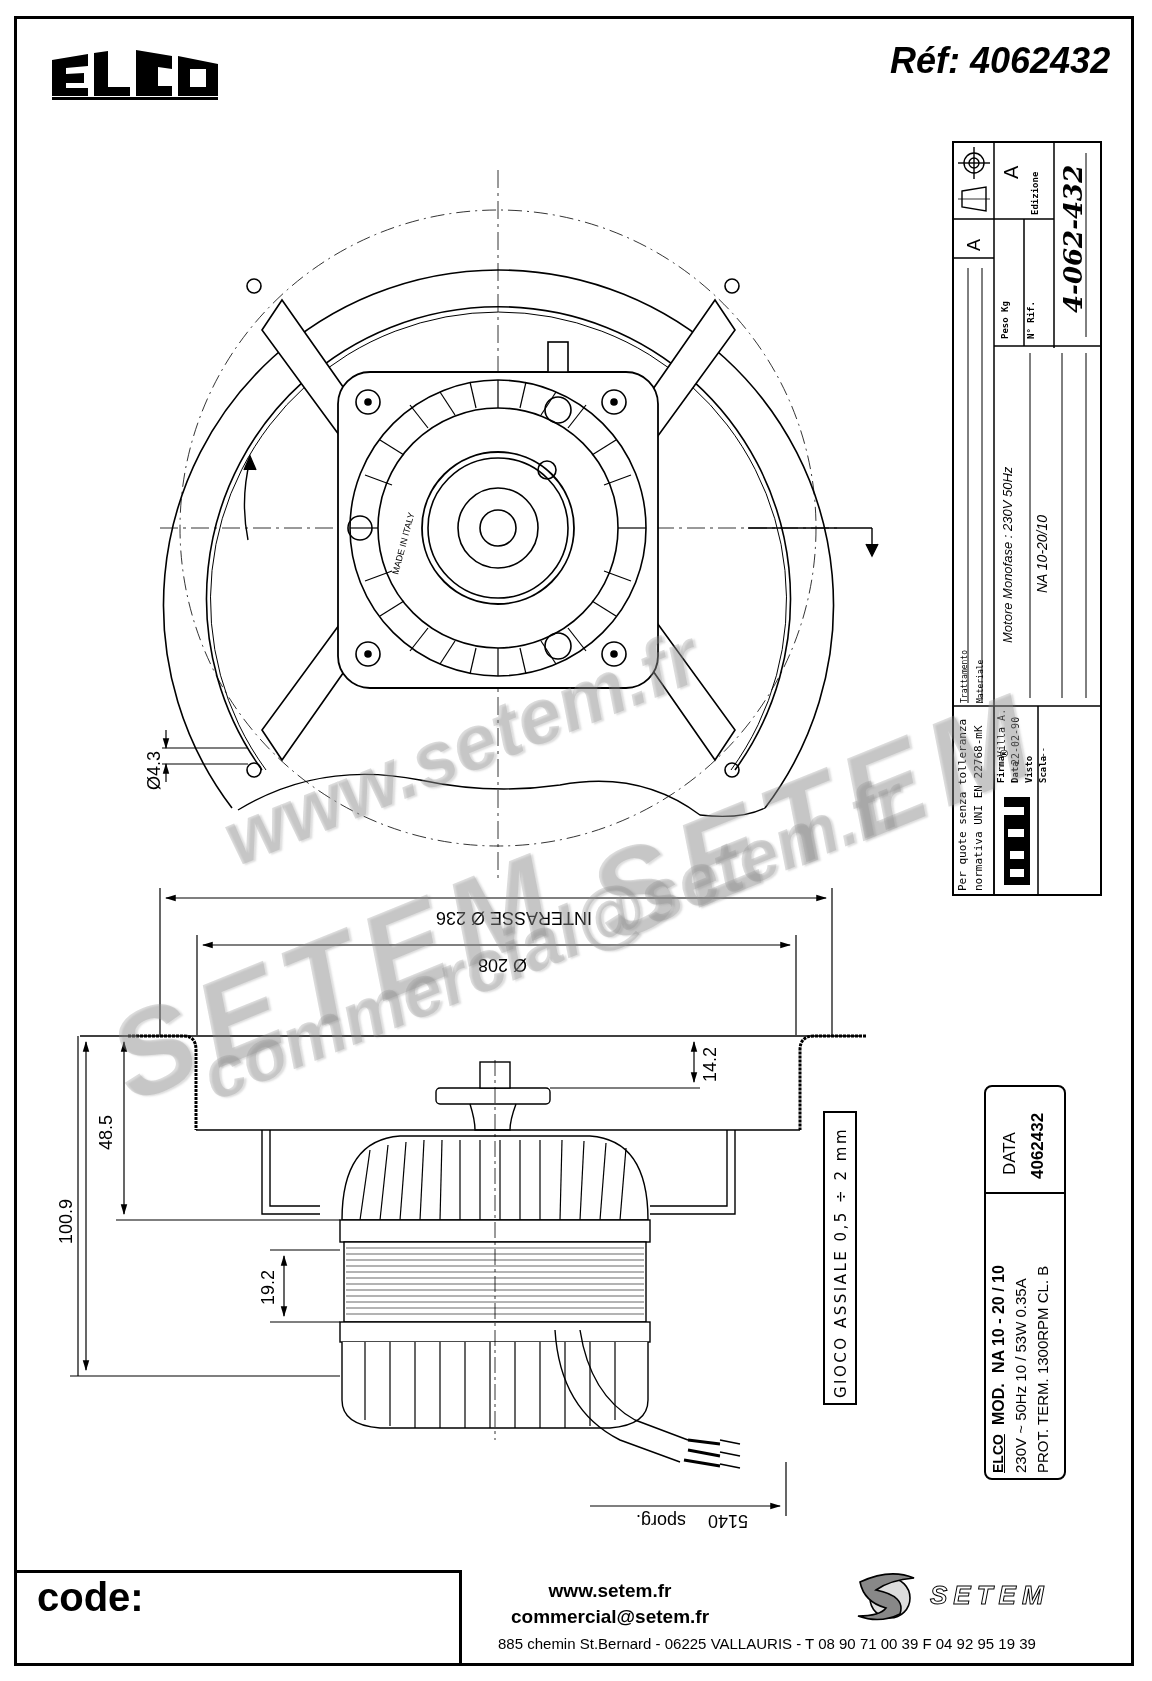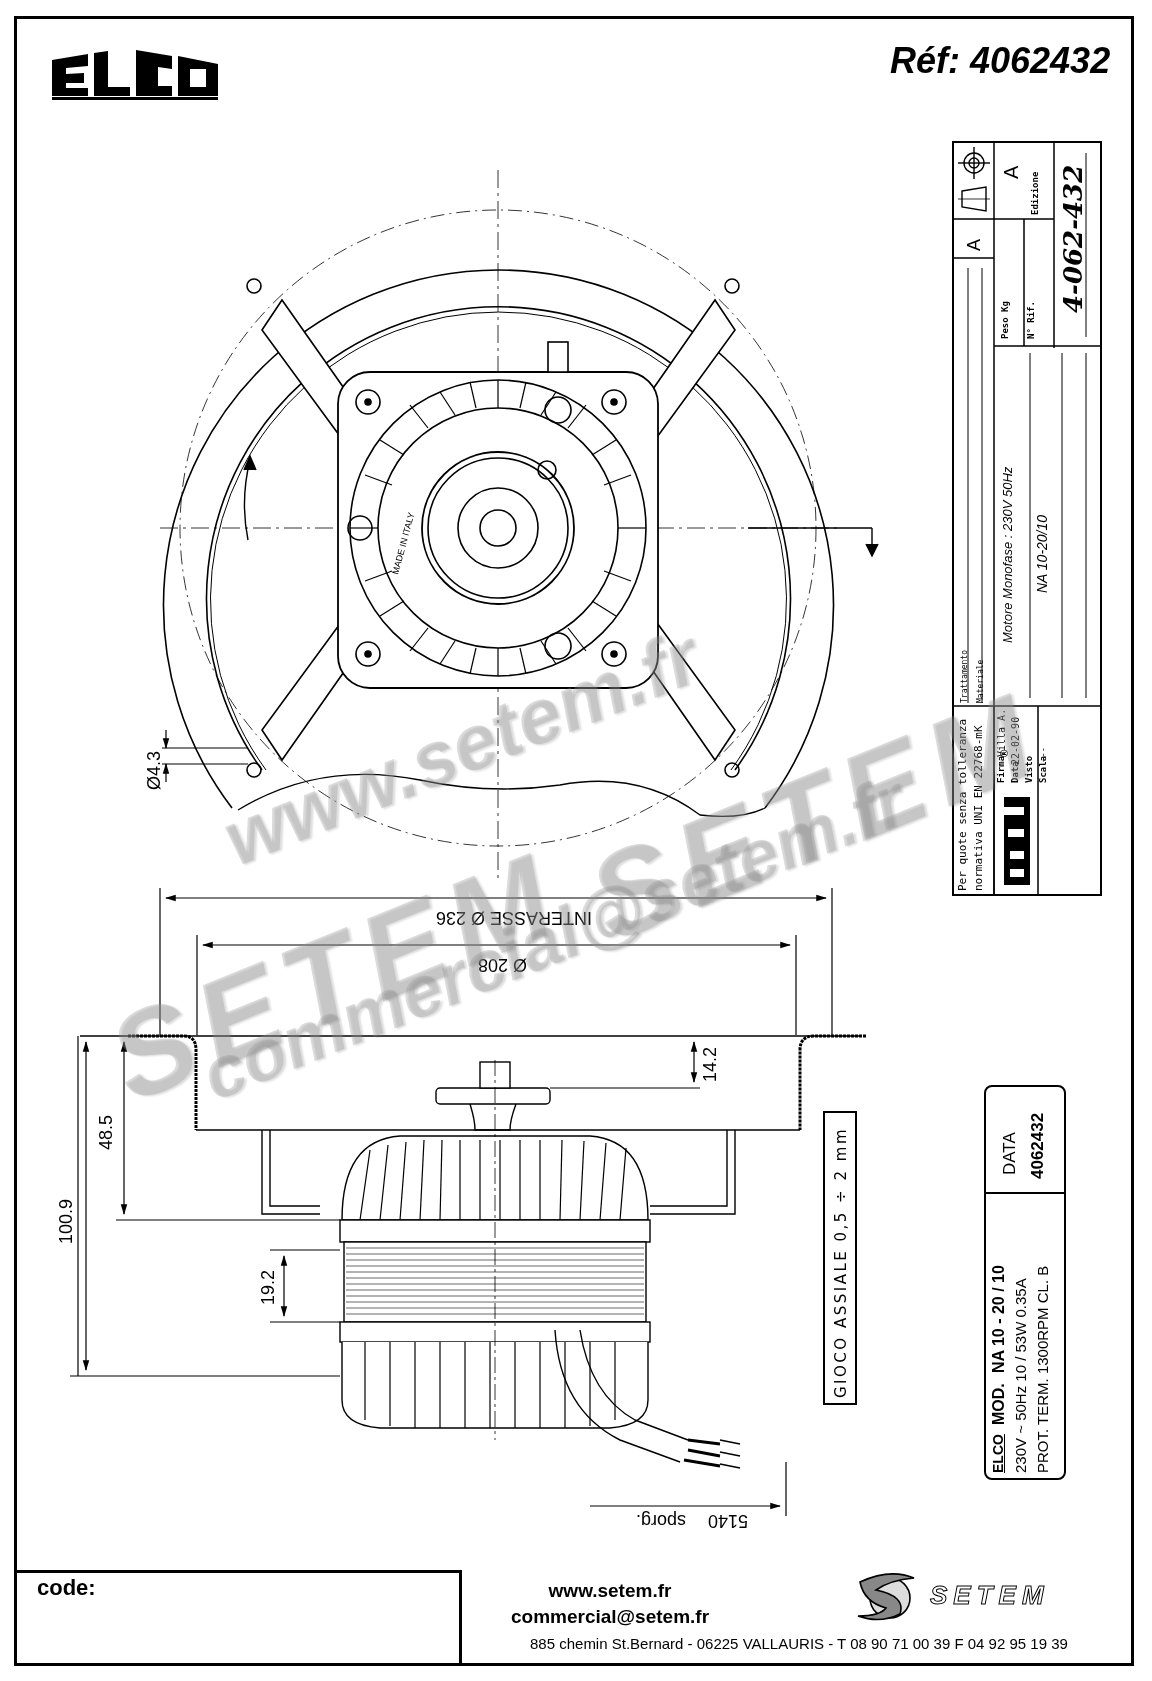--- a/index.html
+++ b/index.html
@@ -14,24 +14,24 @@
          letter-spacing: 0px; }
   .drawing { left: 0; top: 0; width: 1152px; height: 1681px; }
   .title-block { left: 952px; top: 141px; width: 150px; height: 755px;
                  border: 2px solid #000; box-sizing: border-box; background: #fff; }
   .rot-text { position: absolute; transform-origin: left top; transform: rotate(-90deg);
               white-space: nowrap; font-family: "DejaVu Sans Mono", monospace; }
   .data-plate { left: 984px; top: 1085px; width: 82px; height: 395px; border: 2px solid #000;
                 border-radius: 8px; box-sizing: border-box; background: #fff; }
   .code-box { left: 14px; top: 1570px; width: 448px; height: 96px; border: 3px solid #000;
               box-sizing: border-box; background: #fff; }
-  .code-label { left: 20px; top: 2px; font-size: 22px; font-weight: bold; }
+  .code-label { left: 20px; top: 2px; font-size: 40px; font-weight: bold; }
   .code-value { left: 110px; top: 30px; font-size: 56px; font-weight: bold; letter-spacing: 1px; }
   .contact { left: 500px; top: 1578px; width: 220px; text-align: center; font-size: 19px; font-weight: bold; line-height: 26px; }
-  .address { left: 498px; top: 1635px; font-size: 15px; white-space: nowrap; margin-left: 32px; }
+  .address { left: 498px; top: 1635px; font-size: 15px; white-space: nowrap; }
   .setem-logo { left: 850px; top: 1568px; width: 270px; height: 56px; }
   .watermark { position: absolute; color: rgba(150,150,150,0.32); font-weight: bold; font-style: italic;
                white-space: nowrap; transform-origin: left top; pointer-events: none;
                text-shadow: 2px 2px 2px rgba(120,120,120,0.25); }
   .dim-text { font-family: "Liberation Sans", sans-serif; font-size: 18px; fill: #000; }
 </style>
 </head>
 <body>
 
 <div class="frame"></div>

